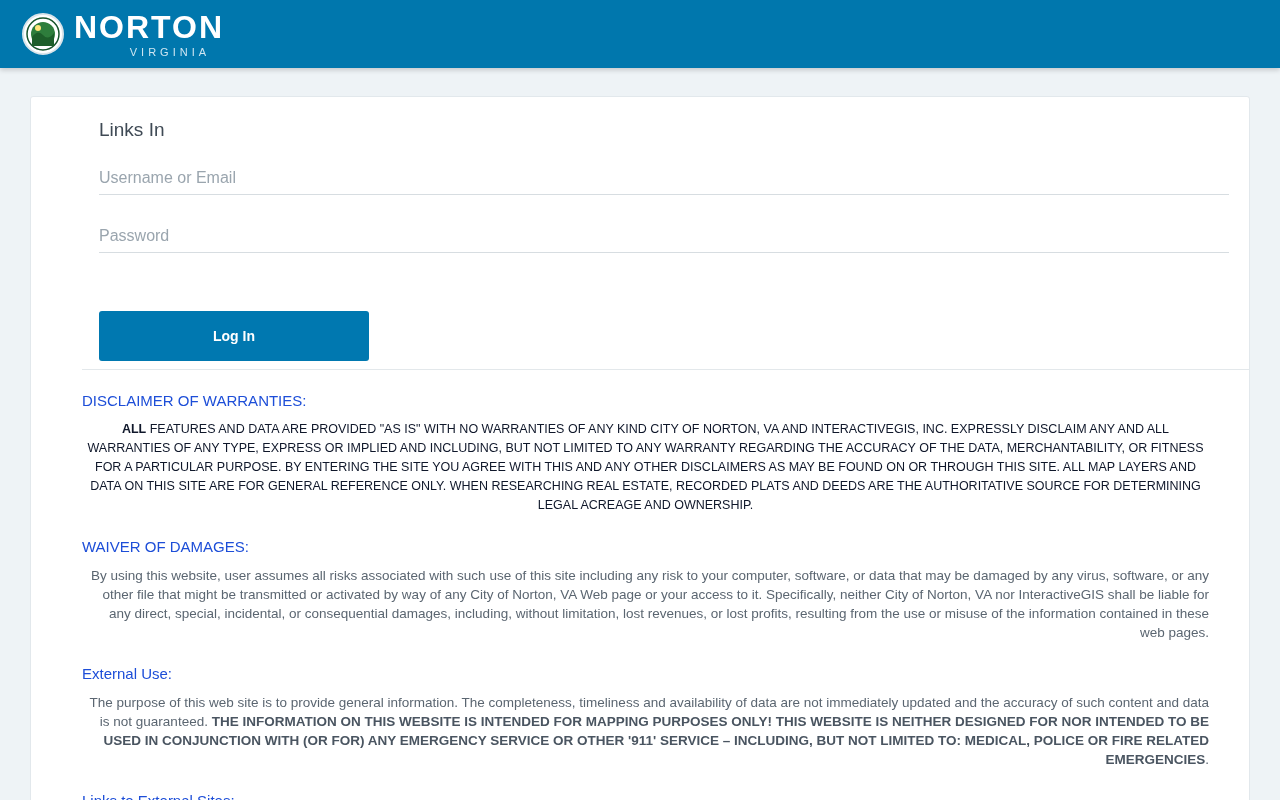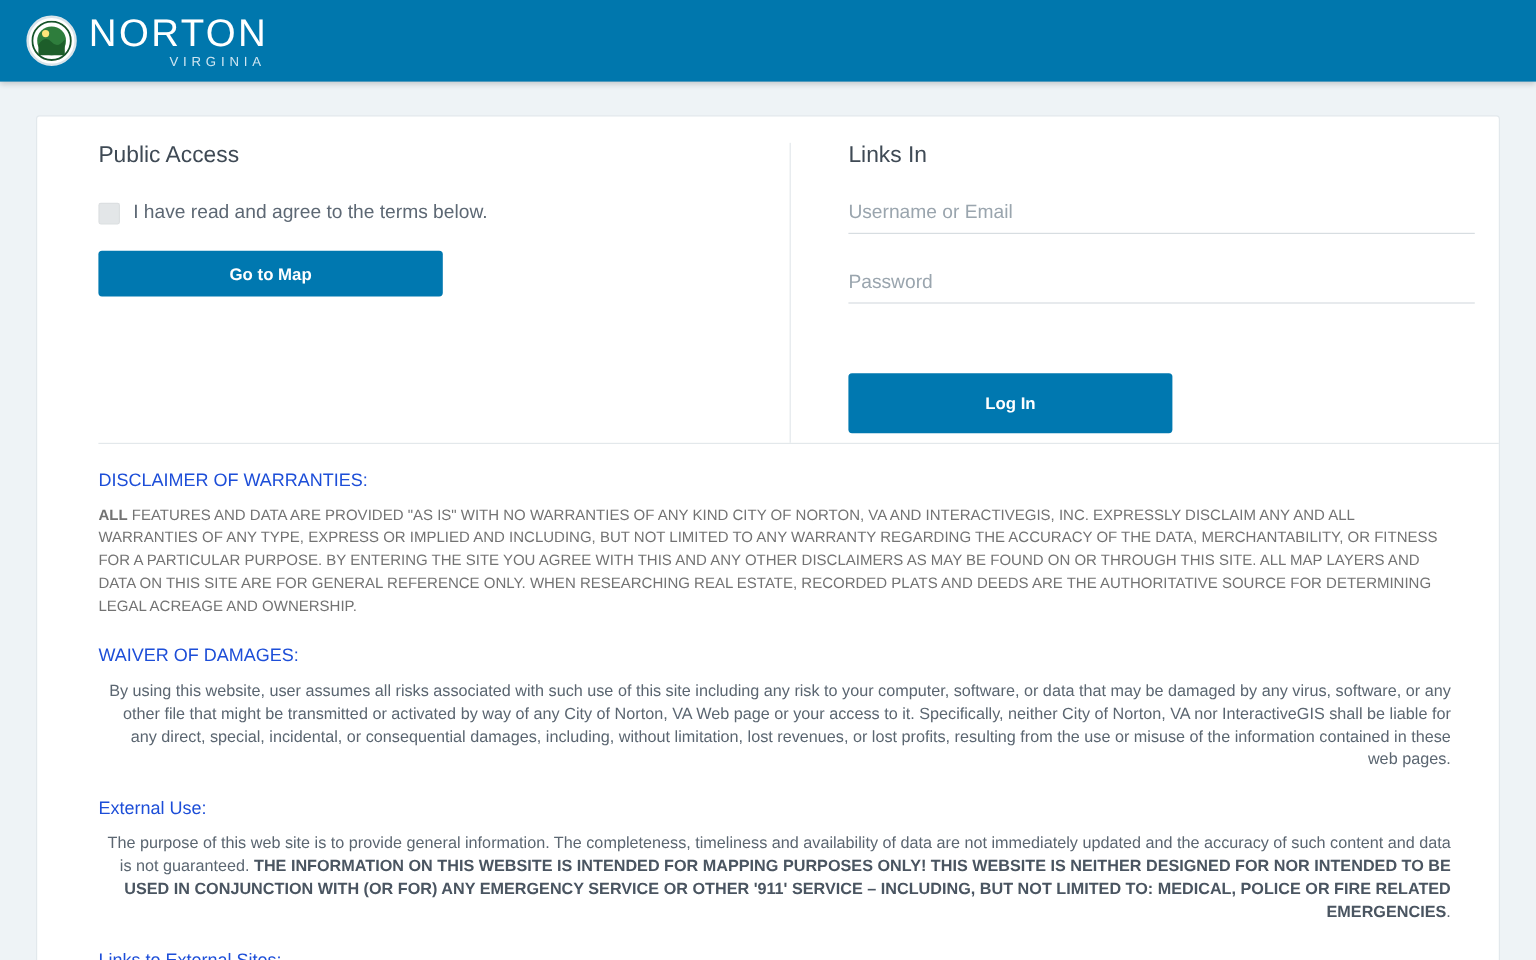--- a/index.html
+++ b/index.html
@@ -43,31 +43,31 @@
     overflow: hidden;
   }
   .logo-text {
     display: flex;
     flex-direction: column;
     justify-content: center;
     line-height: 1;
   }
   .logo-title {
     font-size: 32px;
-    font-weight: normal;
+    font-weight: bold;
     letter-spacing: 2px;
     color: #ffffff;
   }
   .logo-sub {
     font-size: 11px;
     letter-spacing: 4px;
     color: #cfe6f2;
     text-align: right;
     margin-top: 4px;
-    margin-right: 2px;
+    margin-right: 14px;
   }
 
   
   .page-card {
     margin: 28px 30px 0 30px;
     background: #ffffff;
     border: 1px solid #e2e8ec;
     border-radius: 3px;
     height: 740px;
     box-sizing: border-box;
@@ -171,24 +171,25 @@
     color: #1d4ed8;
     margin: 0 0 11px 0;
     font-weight: normal;
   }
   .dl-heading.spaced {
     margin-top: 23px;
   }
   .dl-upper {
     font-size: 12.5px;
     line-height: 19px;
-    color: #737373;
+    color: #0f172a;
     margin: 0;
     text-transform: uppercase;
     max-width: 1180px;
+    text-align: center;
   }
   .dl-upper b { font-weight: bold; }
   .dl-body {
     font-size: 13.5px;
     line-height: 19px;
     color: #5b6671;
     margin: 0;
     max-width: 1180px;
     text-align: right;
   }
@@ -214,30 +215,20 @@
       <span class="logo-title">NORTON</span>
       <span class="logo-sub">VIRGINIA</span>
     </span>
   </div>
 </div>
 
 <div class="page-card">
 
   <div class="top-panels">
 
-    <div class="panel-left">
-      <h2 class="panel-title">Public Access</h2>
-
-      <div class="agree-row">
-        <span class="chk"></span>
-        <span class="agree-label">I have read and agree to the terms below.</span>
-      </div>
-
-      <button class="btn-primary btn-map">Go to Map</button>
-    </div>
 
     <div class="panel-right">
       <h2 class="panel-title">Links In</h2>
 
       <div class="field">
         <input type="text" placeholder="Username or Email" style="">
       </div>
 
       <div class="field">
         <input type="password" placeholder="Password" style="">

